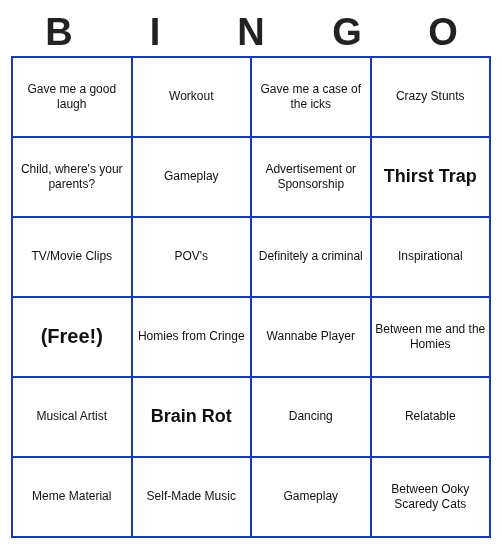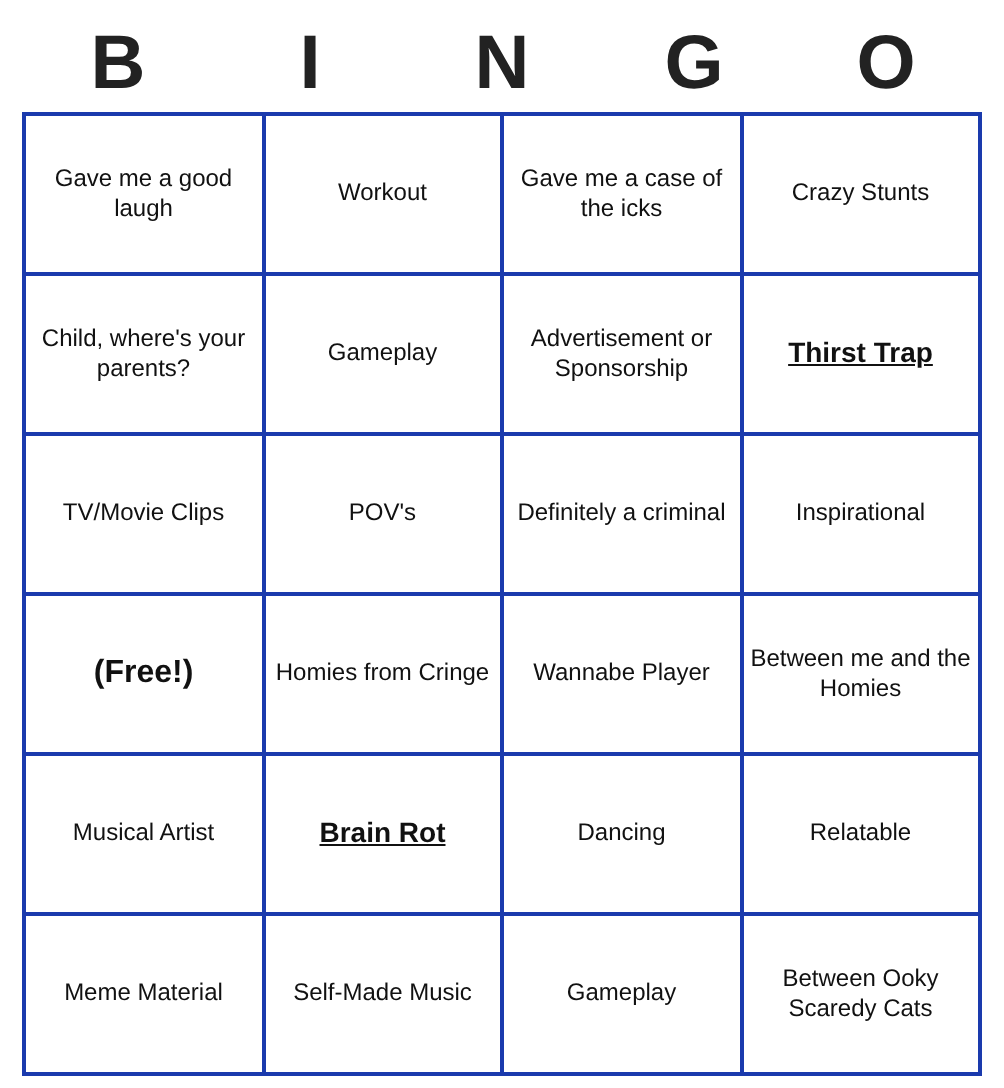--- a/index.html
+++ b/index.html
@@ -43,26 +43,25 @@
       align-items: center;
       justify-content: center;
       text-align: center;
       padding: 4px 3px;
       font-size: 12px;
       color: #111;
       line-height: 1.25;
       cursor: default;
     }
     .bingo-cell.large-text {
-      font-size: 14px;
+      font-size: 18px;
       font-weight: bold;
-      text-decoration: underline;
     }
     .bingo-cell.free {
-      font-size: 16px;
+      font-size: 20px;
       font-weight: bold;
     }
   </style>
 </head>
 <body>
 
 <div class="bingo-card">
   <div class="bingo-header">
   <div class="bingo-letter">B</div>
       <div class="bingo-letter">I</div>

